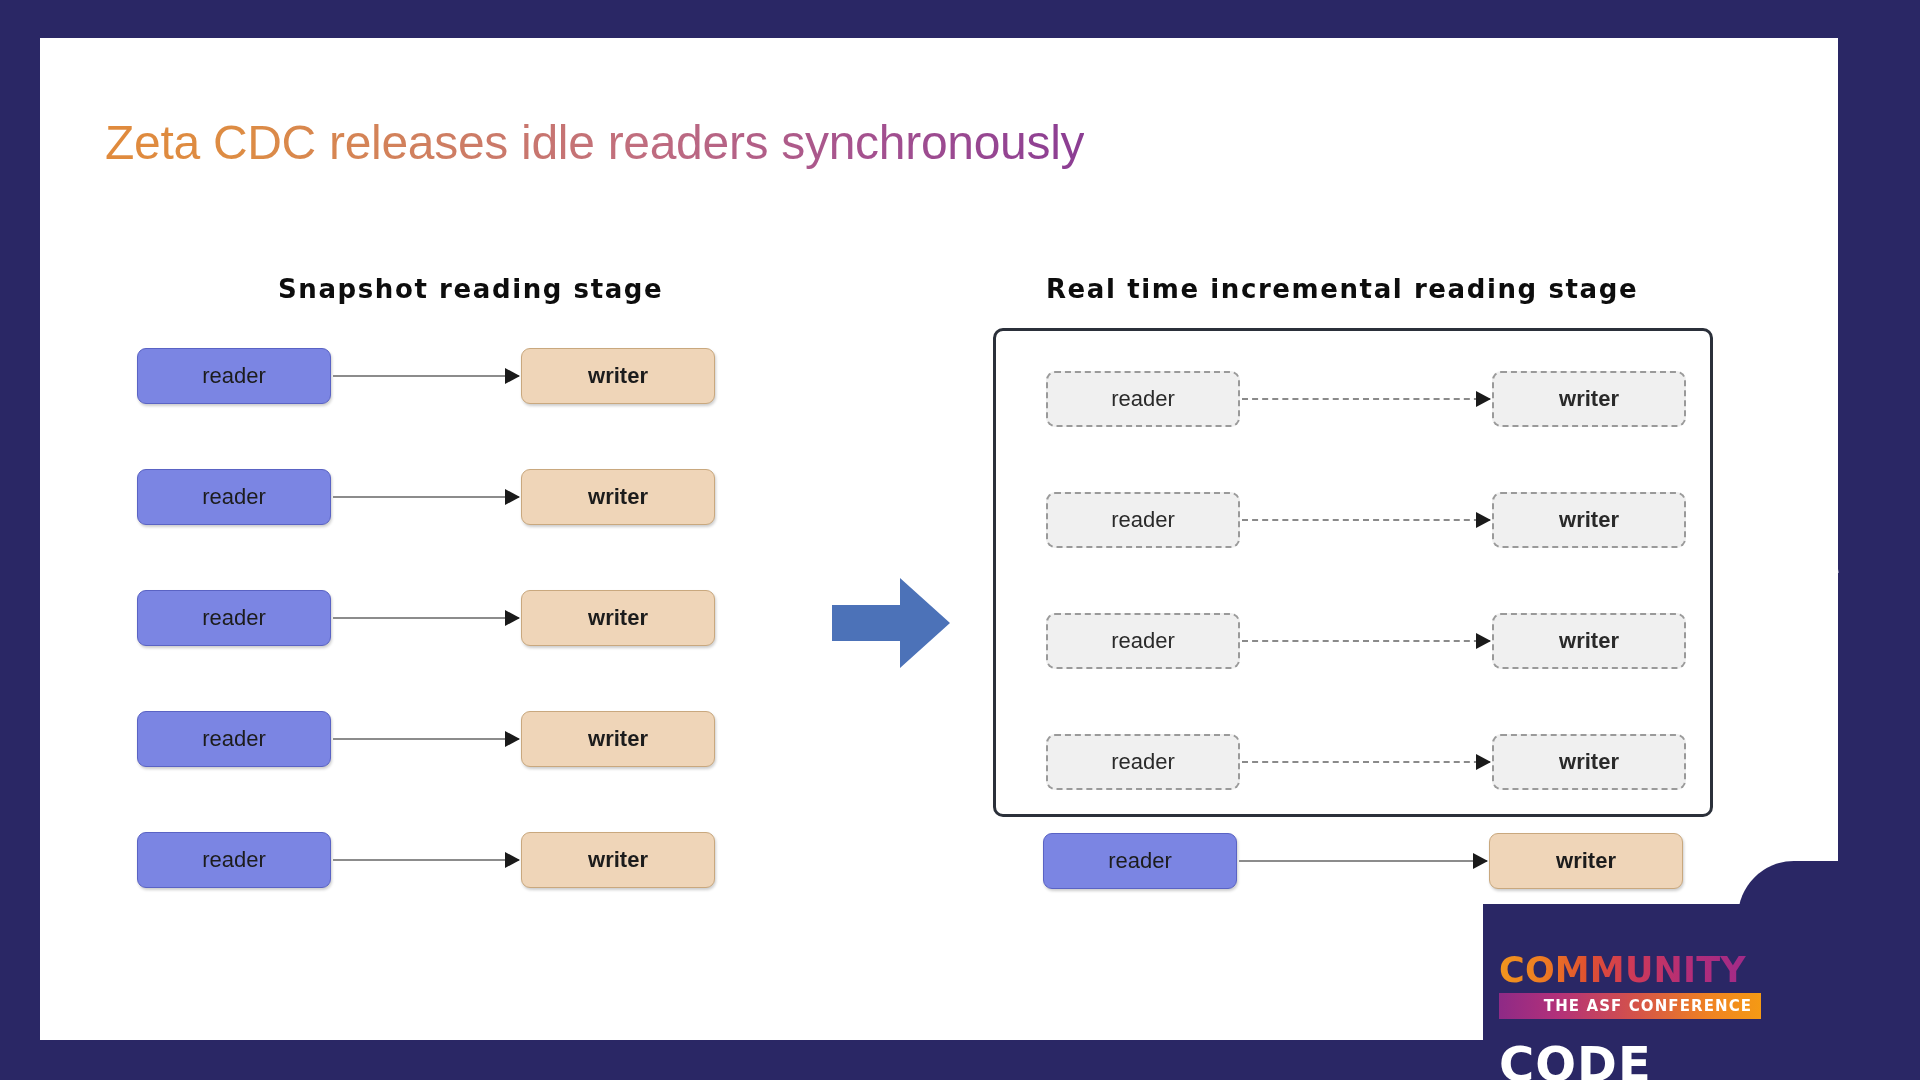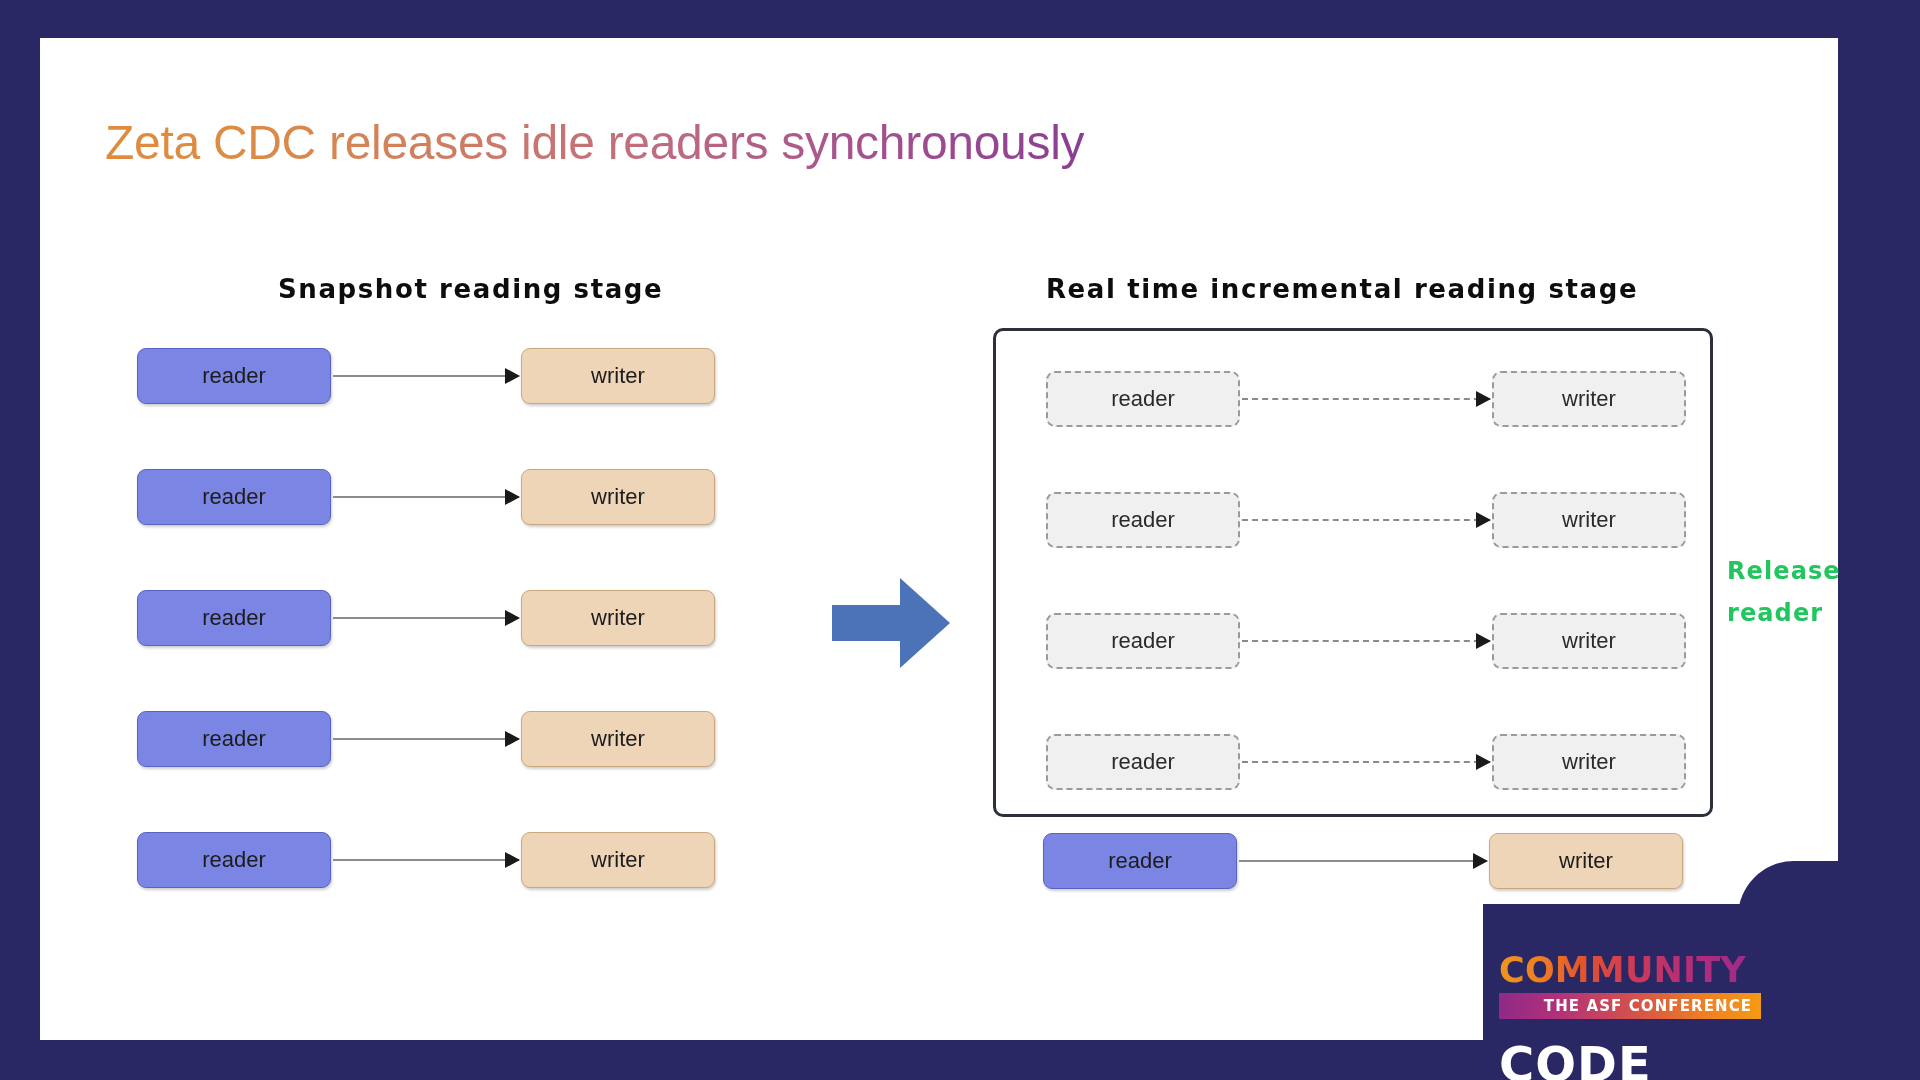--- a/index.html
+++ b/index.html
@@ -83,20 +83,21 @@
     color: #1c1c1c;
     white-space: nowrap;
   }
 
   .node-reader {
     left: 0;
     width: 194px;
   }
   .node-writer {
     width: 194px;
+    font-weight: bold;
   }
 
   
   .active .node-reader {
     background: #7b85e3;
     border: 1.5px solid #5a63c4;
     box-shadow: 1px 2px 3px rgba(0,0,0,0.20);
   }
   .active .node-writer {
     background: #efd5b8;
@@ -179,21 +180,21 @@
   #release-label {
     position: absolute;
     left: 1727px;
     top: 550px;
     width: 130px;
     font-family: "DejaVu Sans", sans-serif;
     font-size: 24px;
     font-weight: 700;
     letter-spacing: 1.1px;
     line-height: 42px;
-    color: #22c55e;
+    color: #ffffff;
   }
 
   
   #logo-block {
     position: absolute;
     left: 1483px;
     top: 861px;
     width: 365px;
     height: 219px;
   }

